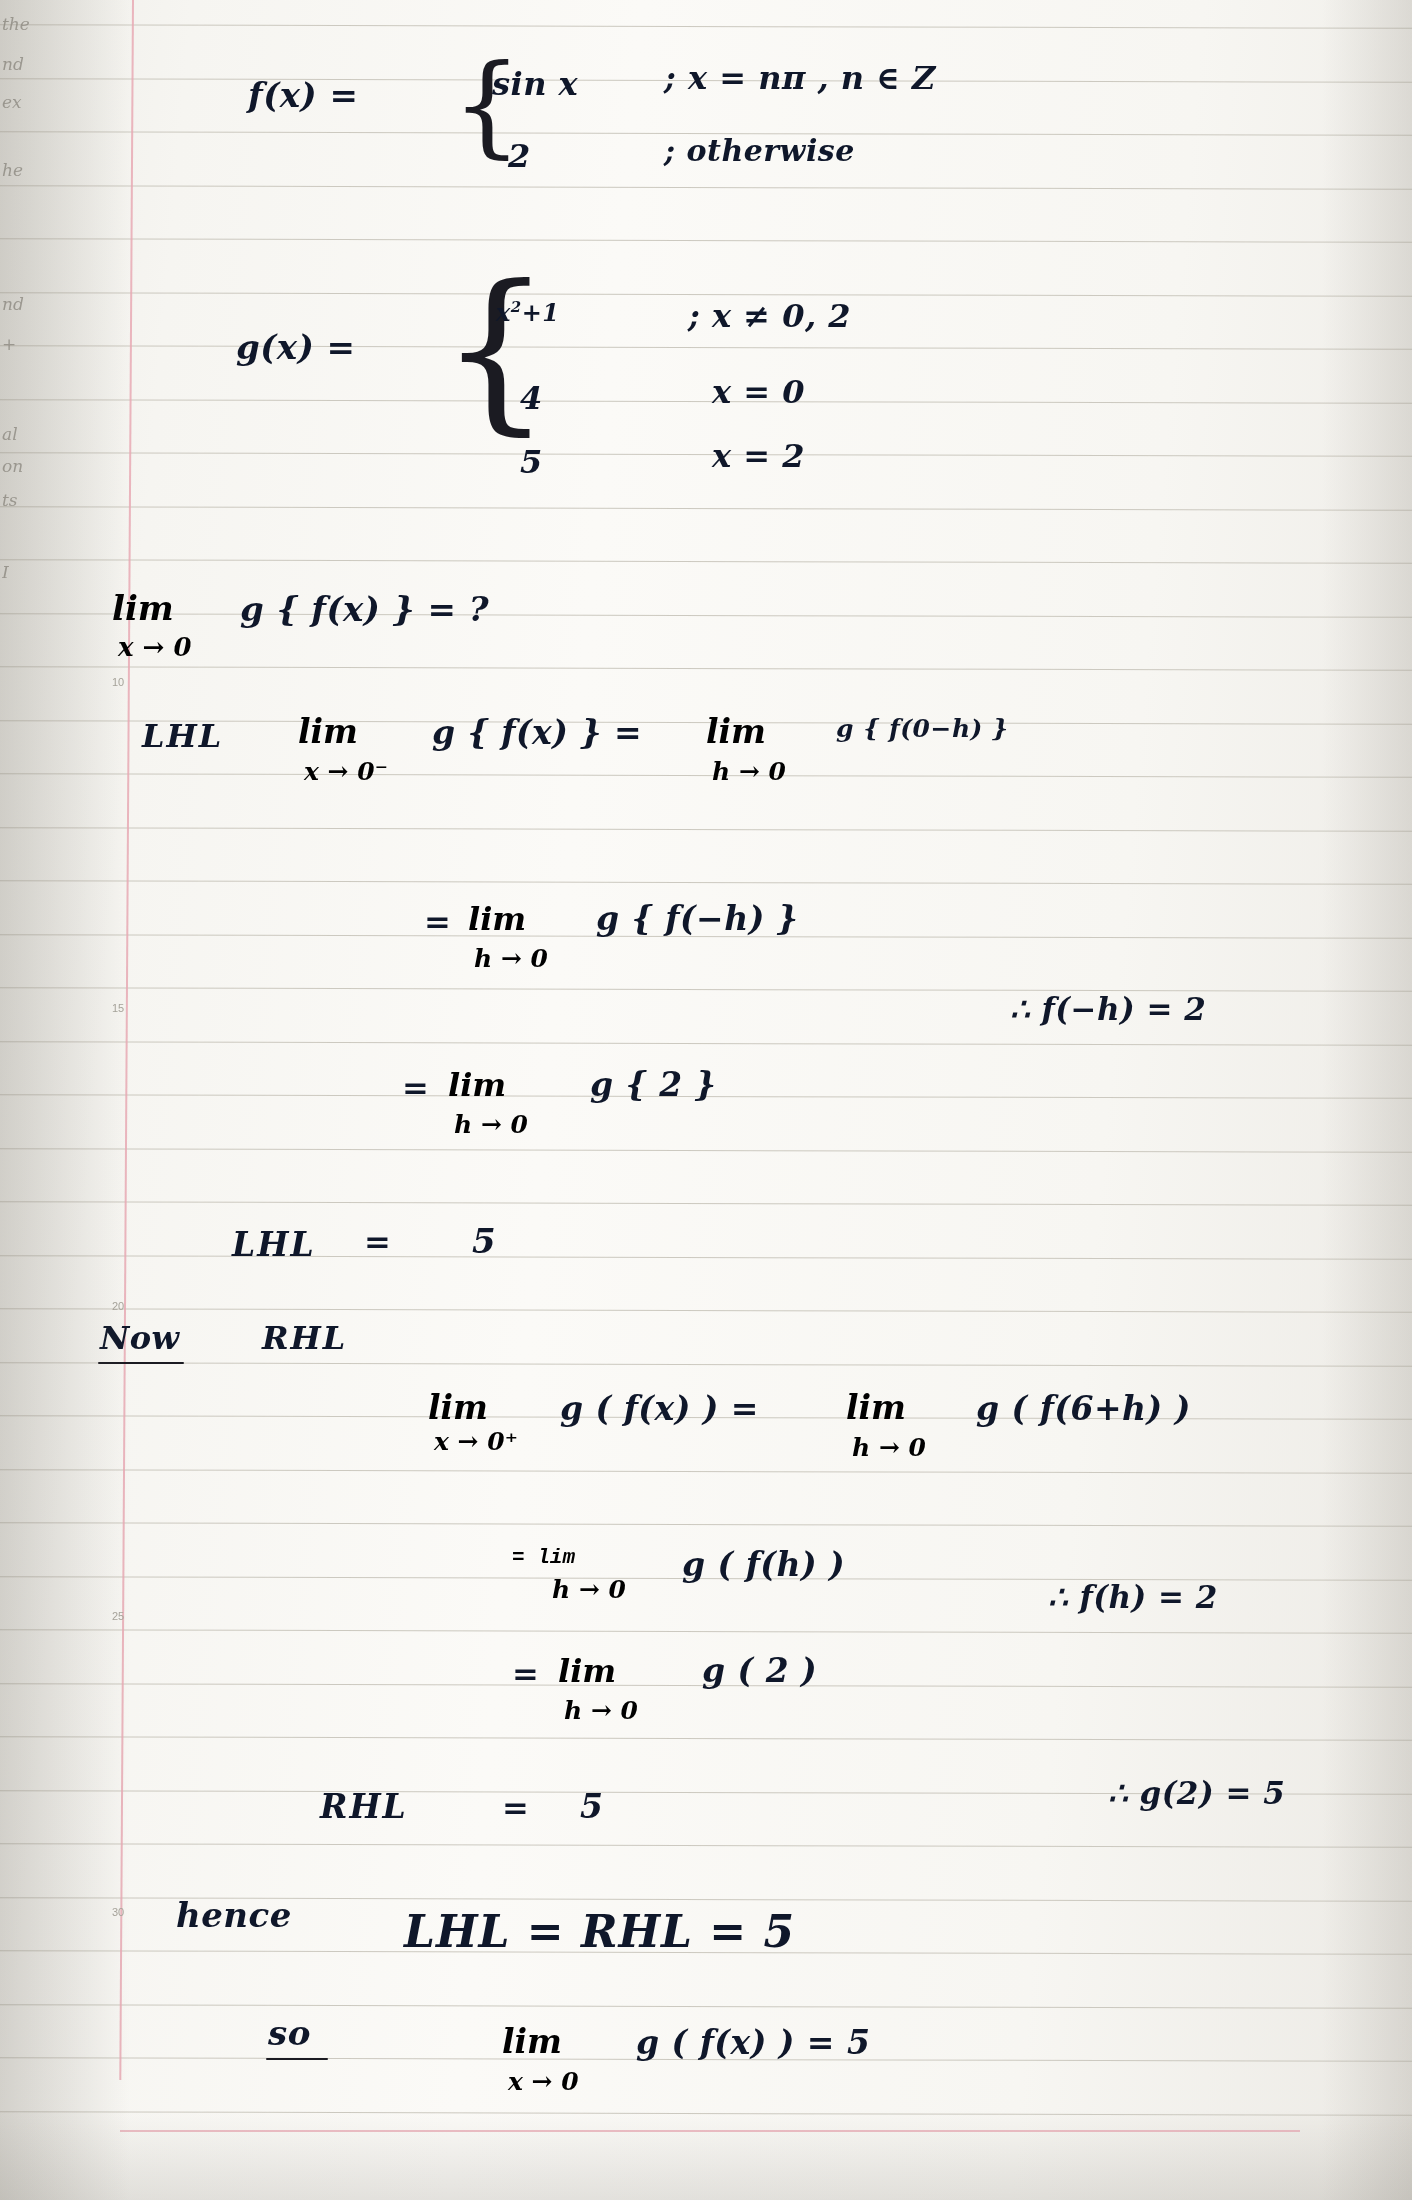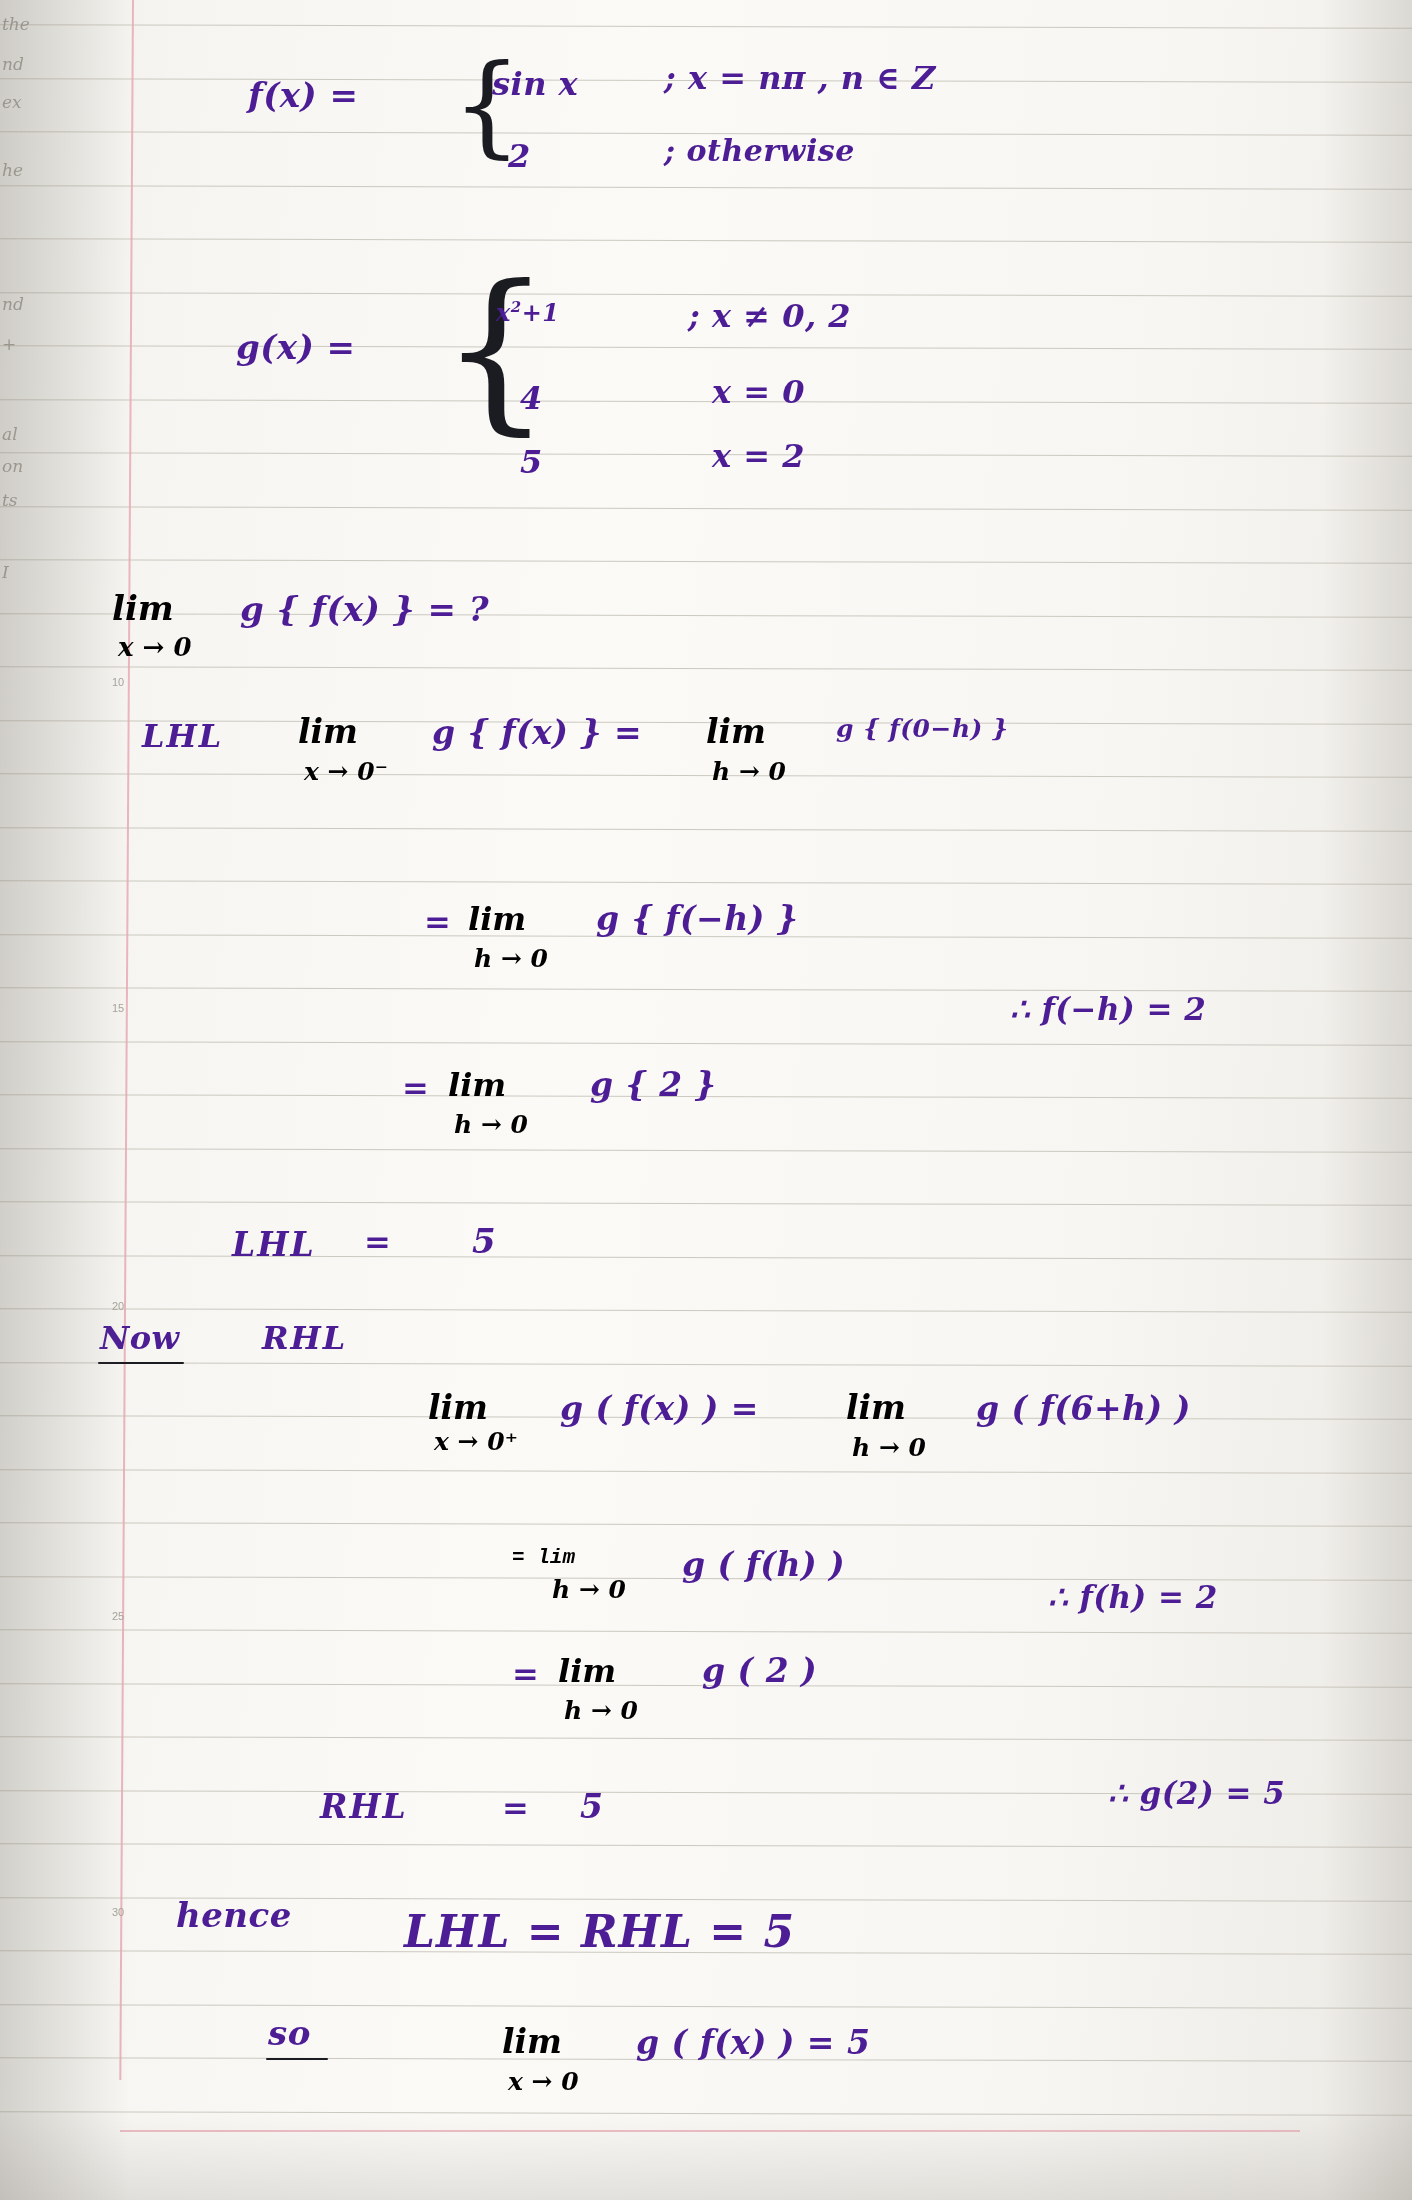--- a/index.html
+++ b/index.html
@@ -97,21 +97,21 @@
   .linenum {
     position: absolute;
     left: 112px;
     color: #a7a49b;
     font-family: "Liberation Sans", sans-serif;
     font-size: 11px;
   }
   
   .ink {
     position: absolute;
-    color: #4c1d95;
+    color: #0f172a;
     font-family: "DejaVu Sans", sans-serif;
     white-space: nowrap;
     line-height: 1;
   }
   .hw {
     font-family: "DejaVu Serif", serif;
     font-style: italic;
     font-weight: 600;
     letter-spacing: 0.5px;
   }

